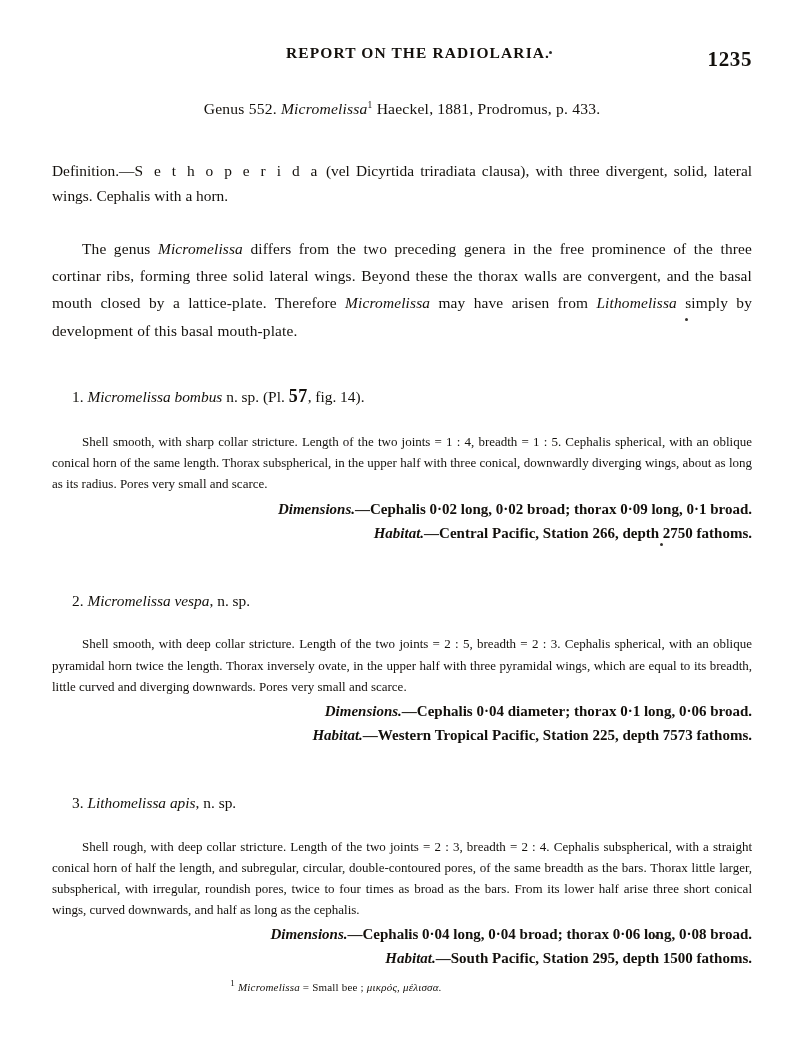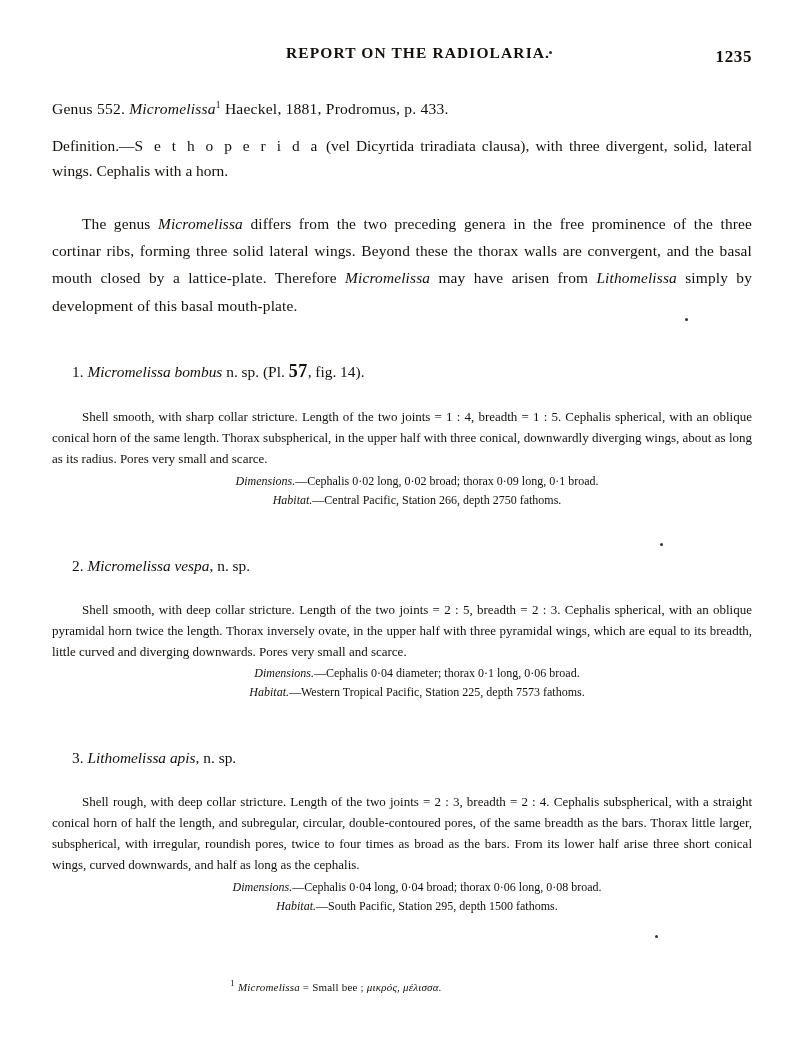--- a/index.html
+++ b/index.html
@@ -47,41 +47,42 @@
     top: 7px;
     width: 3px;
     height: 3px;
     background: #2b2b2b;
     border-radius: 50%;
   }
   .folio {
     position: absolute;
     right: 48px;
     top: 3px;
-    font-size: 17px;
+    font-size: 21px;
     font-weight: bold;
     letter-spacing: 0.6px;
   }
   
   .content {
     position: absolute;
     top: 96px;
     left: 52px;
     width: 700px;
   }
   p {
     margin: 0;
     font-size: 15.4px;
     line-height: 1.62;
     text-align: justify;
     text-justify: inter-word;
   }
   .genus-line {
+    text-align: center;
     font-size: 15.6px;
-    margin-bottom: 13px;
+    margin-bottom: 38px;
     letter-spacing: 0.2px;
   }
   .genus-line .ital { font-style: italic; }
   sup.fn {
     font-size: 9.5px;
     vertical-align: super;
     font-style: normal;
   }
   .definition {
     margin-bottom: 26px;
@@ -113,25 +114,26 @@
     font-weight: bold;
     letter-spacing: 0.5px;
   }
   .desc {
     font-size: 13px;
     line-height: 1.62;
     text-indent: 30px;
     margin-bottom: 2px;
   }
   .dim, .hab {
-    font-size: 12px;
+    font-size: 15px;
     line-height: 1.6;
     text-indent: 30px;
     margin: 0;
-    text-align: center;
+    text-align: right;
+    font-weight: bold;
   }
   .dim .lbl, .hab .lbl {
     font-style: italic;
   }
   .block-1 { margin-bottom: 44px; }
   .block-2 { margin-bottom: 44px; }
   .sp2-head { margin-top: 0; }
   
   .footnote {
     position: absolute;

